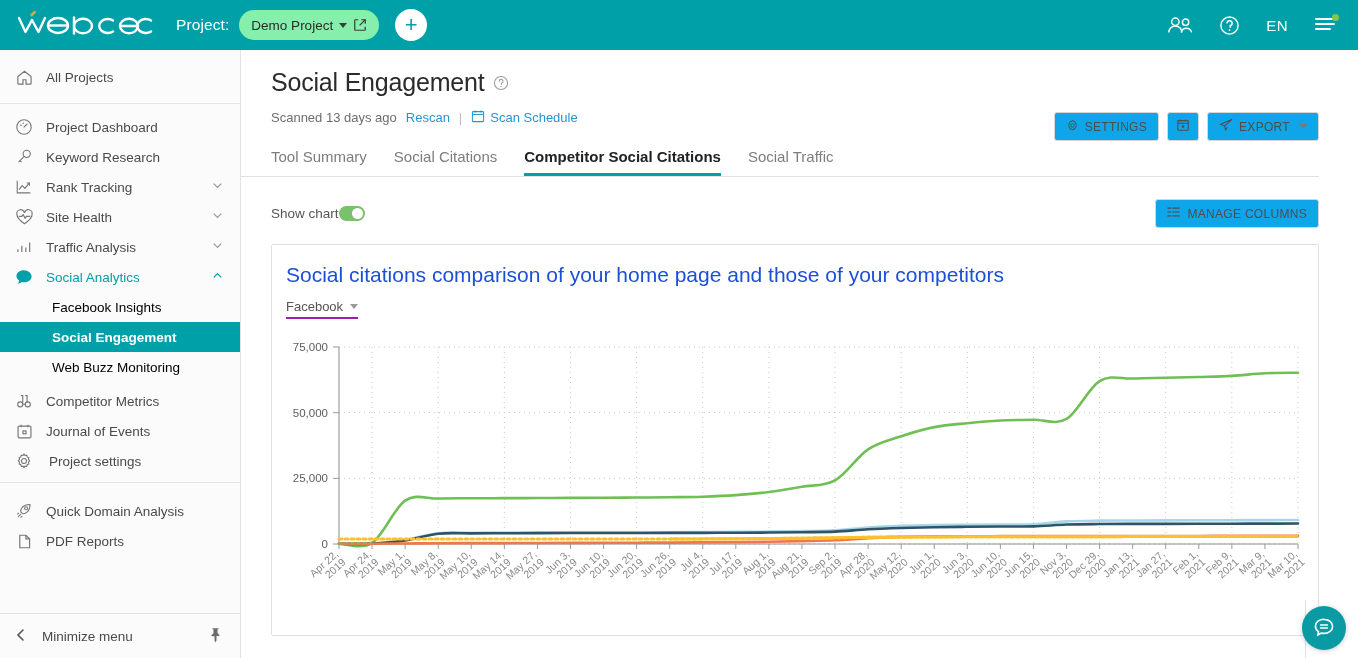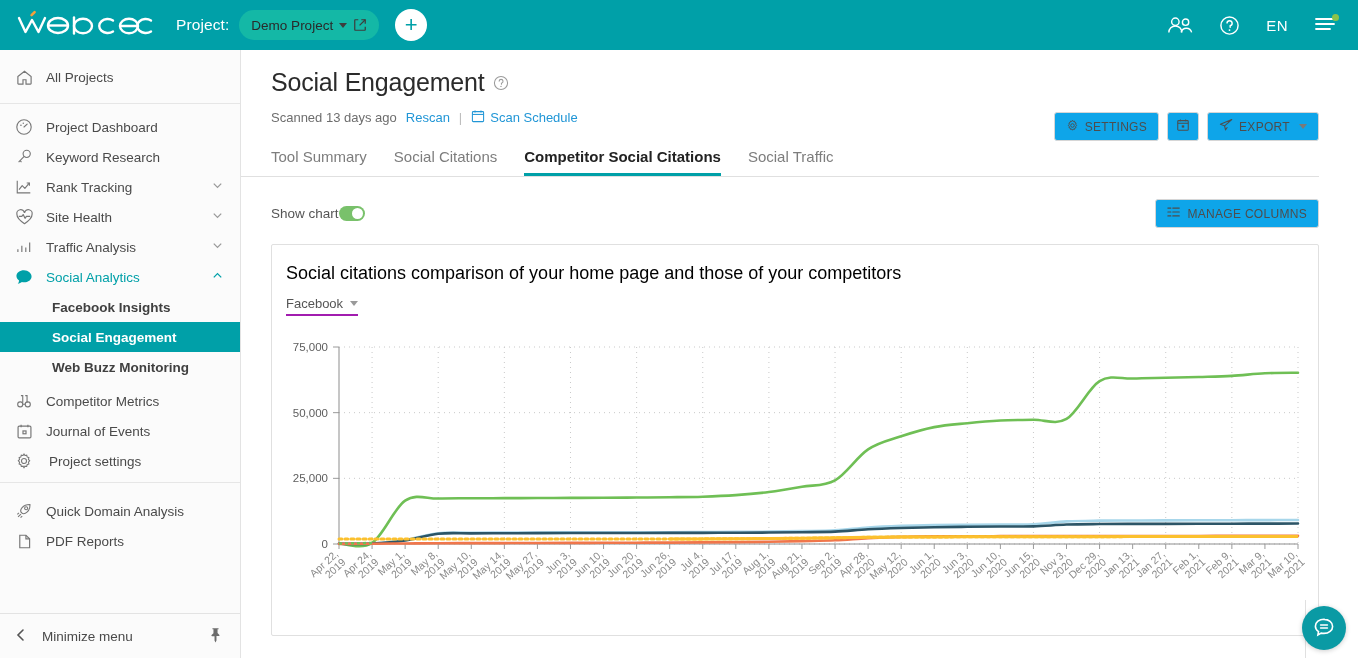--- a/index.html
+++ b/index.html
@@ -14,21 +14,21 @@
 
   
   .topbar {
     position: absolute; top: 0; left: 0; width: 1358px; height: 50px;
     background: #00a0a8; display: flex; align-items: center; padding: 0 16px;
   }
   .logo { display: flex; align-items: center; margin-right: 22px; position: relative; }
   .logo svg { display: block; }
   .proj-label { color: #ffffff; font-size: 15.5px; margin-right: 10px; letter-spacing: .1px;}
   .proj-chip {
-    background: #14b8a6; border-radius: 16px; height: 30px;
+    background: #86efac; border-radius: 16px; height: 30px;
     display: flex; align-items: center; padding: 0 12px; gap: 6px; cursor: pointer;
   }
   .proj-chip .nm { font-size: 13.5px; color: #2a2a2a; }
   .caret-d { width: 0; height: 0; border-left: 4px solid transparent; border-right: 4px solid transparent; border-top: 5px solid #3d3d3d; }
   .ext-ic { width: 14px; height: 14px; }
   .plus-btn {
     width: 32px; height: 32px; border-radius: 50%; background: #ffffff;
     margin-left: 16px; display: flex; align-items: center; justify-content: center;
     cursor: pointer; color: #00a0a8; font-size: 22px; line-height: 1; font-weight: 300;
   }
@@ -49,21 +49,21 @@
   }
   .nav-item .ni { width: 20px; display: flex; justify-content: center; align-items: center; color: #777; flex: none;}
   .nav-item .lbl { white-space: nowrap; }
   .nav-item .chev { margin-left: auto; color: #9a9a9a; }
   .nav-sep { border-bottom: 1px solid #e6e6e6; margin: 0; }
   .nav-block-2 { padding: 8px 0 6px 0; }
   .nav-block-3 { padding: 8px 0 0 0; }
   .nav-item.active > .lbl, .nav-item.active > .ni, .nav-item.active > .chev { color: #00a0a8; }
   .sub-item {
     display: flex; align-items: center; height: 30px; padding-left: 52px;
-    font-size: 13.5px; color: #404040; cursor: pointer; font-weight: bold;
+    font-size: 13.5px; color: #000000; cursor: pointer;
   }
   .sub-item.sel { background: #00a0a8; color: #ffffff; font-weight: bold; }
   .minimize {
     position: absolute; bottom: 0; left: 0; width: 241px; height: 45px;
     background: #fbfbfb; border-top: 1px solid #e3e3e3;
     display: flex; align-items: center; padding: 0 18px 0 14px; gap: 14px;
     font-size: 13.5px; color: #4a4a4a; cursor: pointer;
   }
   .minimize .pin { margin-left: auto; color: #6c6c6c; }
 
@@ -94,21 +94,21 @@
   .showchart { display: flex; align-items: center; font-size: 13.5px; color: #555; }
   .toggle { width: 26px; height: 15px; border-radius: 8px; background: #79c16b; position: relative; cursor: pointer; }
   .toggle .knob { position: absolute; top: 2px; right: 2px; width: 11px; height: 11px; border-radius: 50%; background: #fff; }
   .mc-btn { margin-left: auto; }
 
   
   .card {
     margin: 16px 39px 0 30px; border: 1px solid #e0e0e0; border-radius: 2px;
     height: 392px; background: #fff; overflow: hidden; position: relative;
   }
-  .card-title { font-size: 18px; color: #000000; padding: 18px 0 0 14px; }
+  .card-title { font-size: 21px; color: #1d4ed8; padding: 18px 0 0 14px; }
   .net-select {
     margin: 12px 0 0 14px; display: inline-flex; align-items: center; gap: 7px;
     font-size: 13px; color: #555; border-bottom: 2px solid #a21caf; padding-bottom: 3px; cursor: pointer;
   }
   .chart-area { position: absolute; left: 0; top: 92px; width: 1045px; height: 300px; }
   .chart-area svg { display: block; }
 
   
   .chat-fab {
     position: absolute; right: 12px; bottom: 8px; width: 44px; height: 44px;

